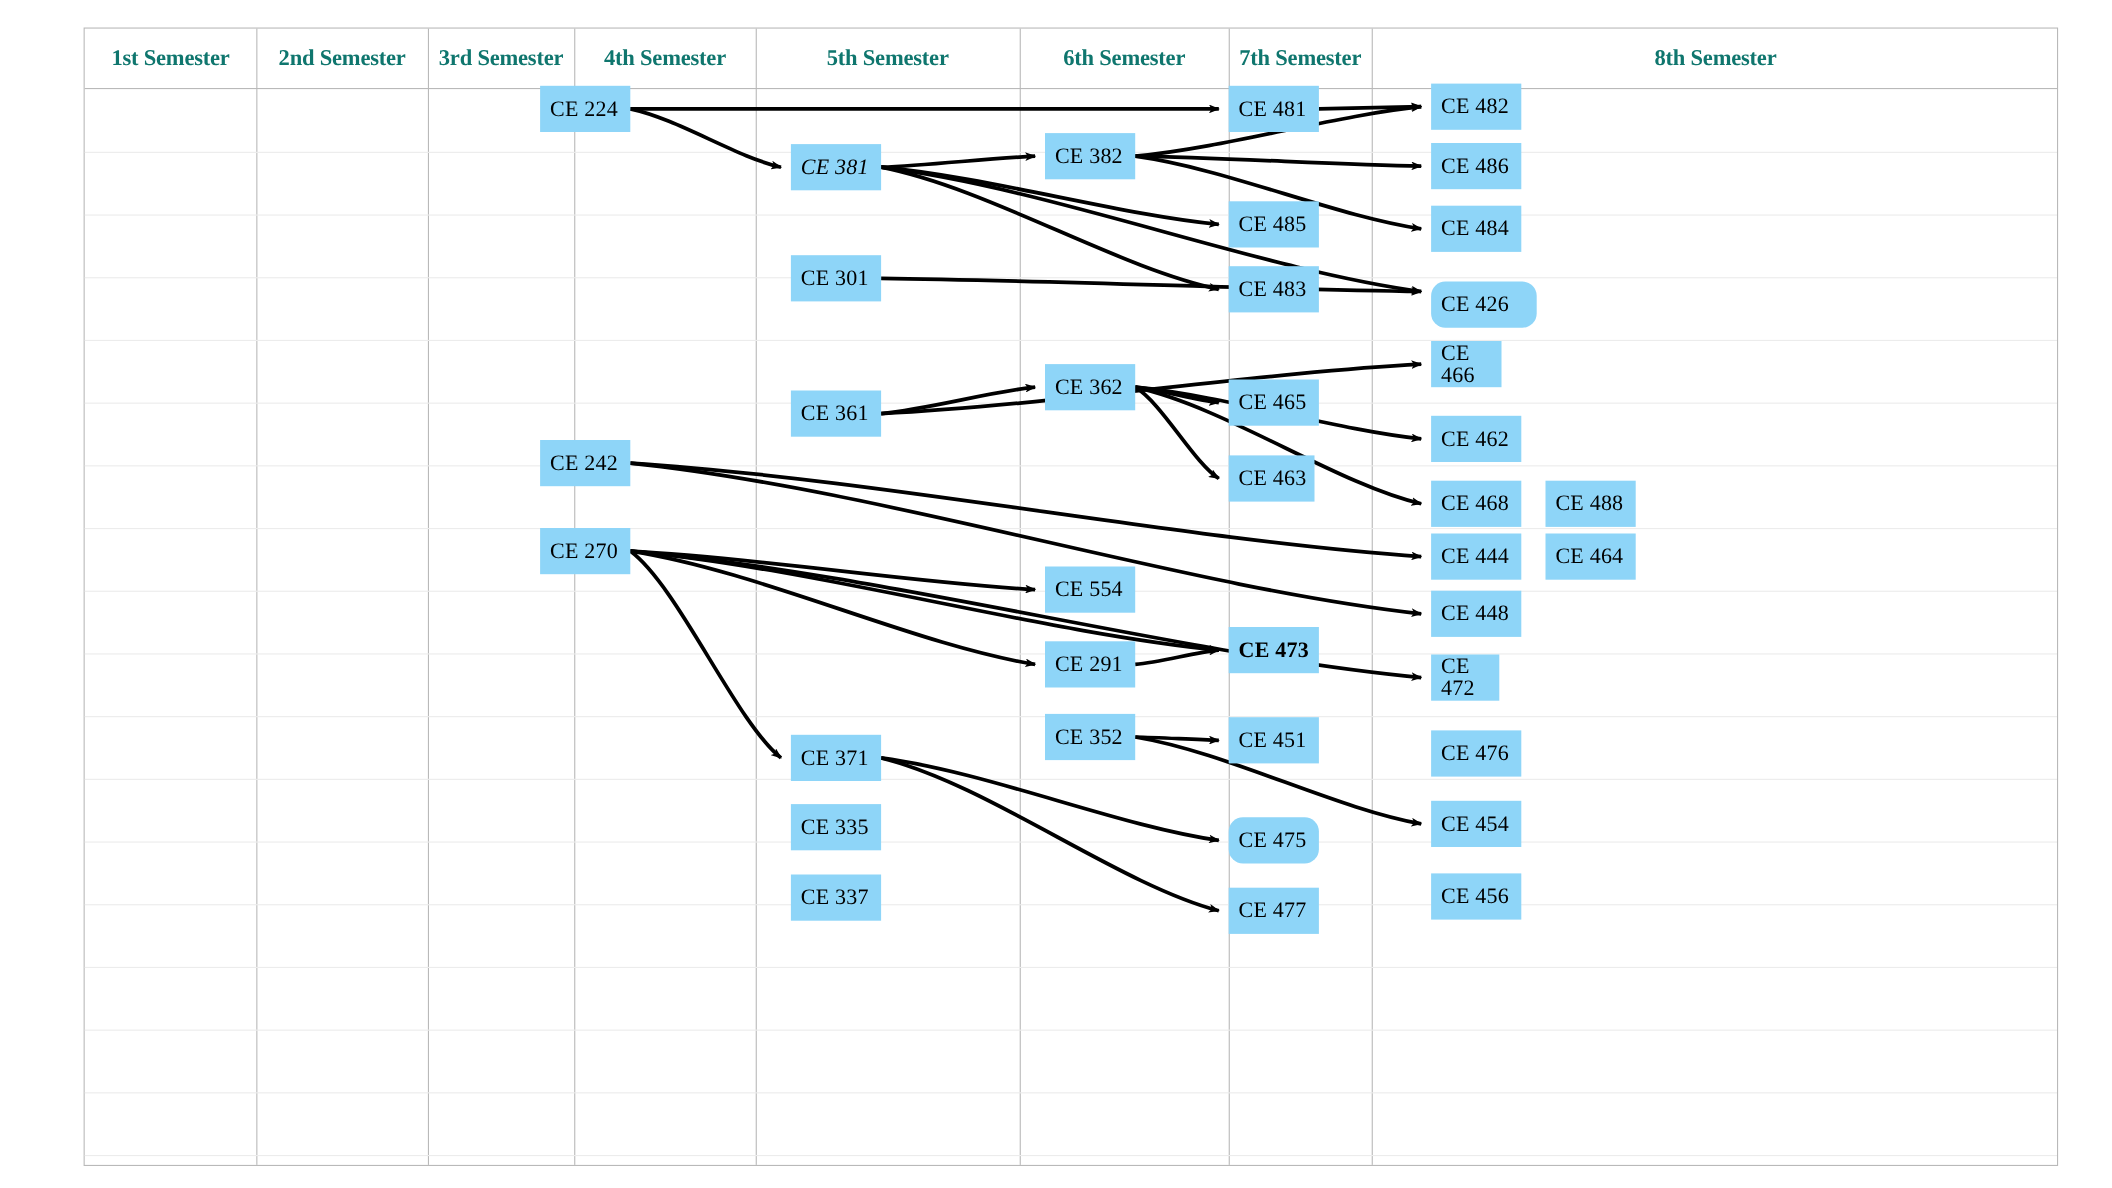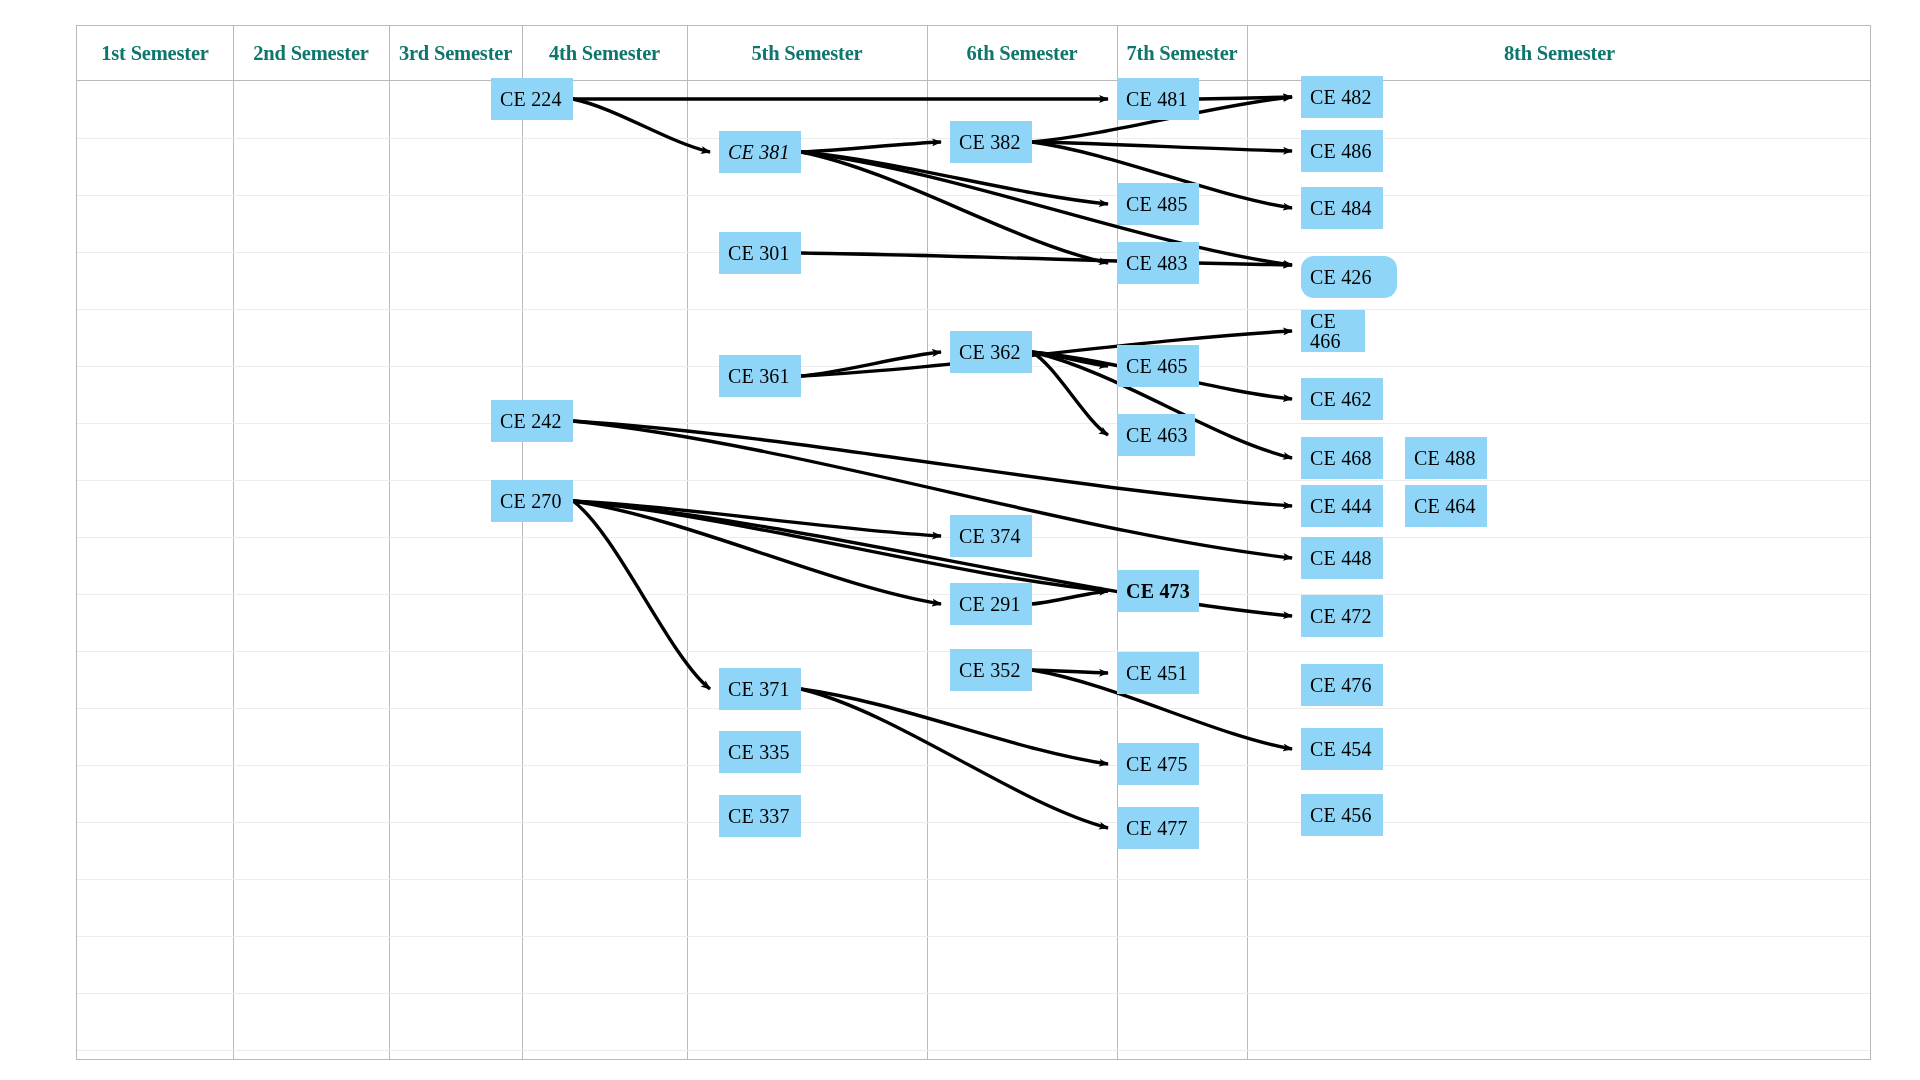--- a/index.html
+++ b/index.html
@@ -109,41 +109,41 @@
       <div class="node" style="left: 491px; top: 400px; width: 82px; height: 42px; background: rgb(142, 213, 248);">CE 242</div>
       <div class="node" style="left: 491px; top: 480px; width: 82px; height: 42px; background: rgb(142, 213, 248);">CE 270</div>
       <div class="node" style="left: 719px; top: 131px; width: 82px; height: 42px; background: rgb(142, 213, 248); font-style: italic;">CE 381</div>
       <div class="node" style="left: 719px; top: 232px; width: 82px; height: 42px; background: rgb(142, 213, 248);">CE 301</div>
       <div class="node" style="left: 719px; top: 355px; width: 82px; height: 42px; background: rgb(142, 213, 248);">CE 361</div>
       <div class="node" style="left: 719px; top: 668px; width: 82px; height: 42px; background: rgb(142, 213, 248);">CE 371</div>
       <div class="node" style="left: 719px; top: 731px; width: 82px; height: 42px; background: rgb(142, 213, 248);">CE 335</div>
       <div class="node" style="left: 719px; top: 795px; width: 82px; height: 42px; background: rgb(142, 213, 248);">CE 337</div>
       <div class="node" style="left: 950px; top: 121px; width: 82px; height: 42px; background: rgb(142, 213, 248);">CE 382</div>
       <div class="node" style="left: 950px; top: 331px; width: 82px; height: 42px; background: rgb(142, 213, 248);">CE 362</div>
-      <div class="node" style="left: 950px; top: 515px; width: 82px; height: 42px; background: rgb(142, 213, 248);">CE 374</div>
+      <div class="node" style="left: 950px; top: 515px; width: 82px; height: 42px; background: rgb(142, 213, 248);">CE 554</div>
       <div class="node" style="left: 950px; top: 583px; width: 82px; height: 42px; background: rgb(142, 213, 248);">CE 291</div>
       <div class="node" style="left: 950px; top: 649px; width: 82px; height: 42px; background: rgb(142, 213, 248);">CE 352</div>
       <div class="node" style="left: 1117px; top: 78px; width: 82px; height: 42px; background: rgb(142, 213, 248);">CE 481</div>
       <div class="node" style="left: 1117px; top: 183px; width: 82px; height: 42px; background: rgb(142, 213, 248);">CE 485</div>
       <div class="node" style="left: 1117px; top: 242px; width: 82px; height: 42px; background: rgb(142, 213, 248);">CE 483</div>
       <div class="node" style="left: 1117px; top: 345px; width: 82px; height: 42px; background: rgb(142, 213, 248);">CE 465</div>
       <div class="node" style="left: 1117px; top: 414px; width: 78px; height: 42px; background: rgb(142, 213, 248);">CE 463</div>
       <div class="node" style="left: 1117px; top: 570px; width: 82px; height: 42px; background: rgb(142, 213, 248); font-weight: bold;">CE 473</div>
       <div class="node" style="left: 1117px; top: 652px; width: 82px; height: 42px; background: rgb(142, 213, 248);">CE 451</div>
-      <div class="node" style="left: 1117px; top: 743px; width: 82px; height: 42px; background: rgb(142, 213, 248);">CE 475</div>
+      <div class="node" style="left: 1117px; top: 743px; width: 82px; height: 42px; background: rgb(142, 213, 248); border-radius: 13px;">CE 475</div>
       <div class="node" style="left: 1117px; top: 807px; width: 82px; height: 42px; background: rgb(142, 213, 248);">CE 477</div>
       <div class="node" style="left: 1301px; top: 76px; width: 82px; height: 42px; background: rgb(142, 213, 248);">CE 482</div>
       <div class="node" style="left: 1301px; top: 130px; width: 82px; height: 42px; background: rgb(142, 213, 248);">CE 486</div>
       <div class="node" style="left: 1301px; top: 187px; width: 82px; height: 42px; background: rgb(142, 213, 248);">CE 484</div>
       <div class="node" style="left: 1301px; top: 256px; width: 96px; height: 42px; background: rgb(142, 213, 248); border-radius: 13px;">CE 426</div>
       <div class="node" style="left: 1301px; top: 310px; width: 64px; height: 42px; background: rgb(142, 213, 248);">CE 466</div>
       <div class="node" style="left: 1301px; top: 378px; width: 82px; height: 42px; background: rgb(142, 213, 248);">CE 462</div>
       <div class="node" style="left: 1301px; top: 437px; width: 82px; height: 42px; background: rgb(142, 213, 248);">CE 468</div>
       <div class="node" style="left: 1405px; top: 437px; width: 82px; height: 42px; background: rgb(142, 213, 248);">CE 488</div>
       <div class="node" style="left: 1301px; top: 485px; width: 82px; height: 42px; background: rgb(142, 213, 248);">CE 444</div>
       <div class="node" style="left: 1405px; top: 485px; width: 82px; height: 42px; background: rgb(142, 213, 248);">CE 464</div>
       <div class="node" style="left: 1301px; top: 537px; width: 82px; height: 42px; background: rgb(142, 213, 248);">CE 448</div>
-      <div class="node" style="left: 1301px; top: 595px; width: 82px; height: 42px; background: rgb(142, 213, 248);">CE 472</div>
+      <div class="node" style="left: 1301px; top: 595px; width: 62px; height: 42px; background: rgb(142, 213, 248);">CE 472</div>
       <div class="node" style="left: 1301px; top: 664px; width: 82px; height: 42px; background: rgb(142, 213, 248);">CE 476</div>
       <div class="node" style="left: 1301px; top: 728px; width: 82px; height: 42px; background: rgb(142, 213, 248);">CE 454</div>
       <div class="node" style="left: 1301px; top: 794px; width: 82px; height: 42px; background: rgb(142, 213, 248);">CE 456</div>
     </div>
 </div>
 
 </body></html>

